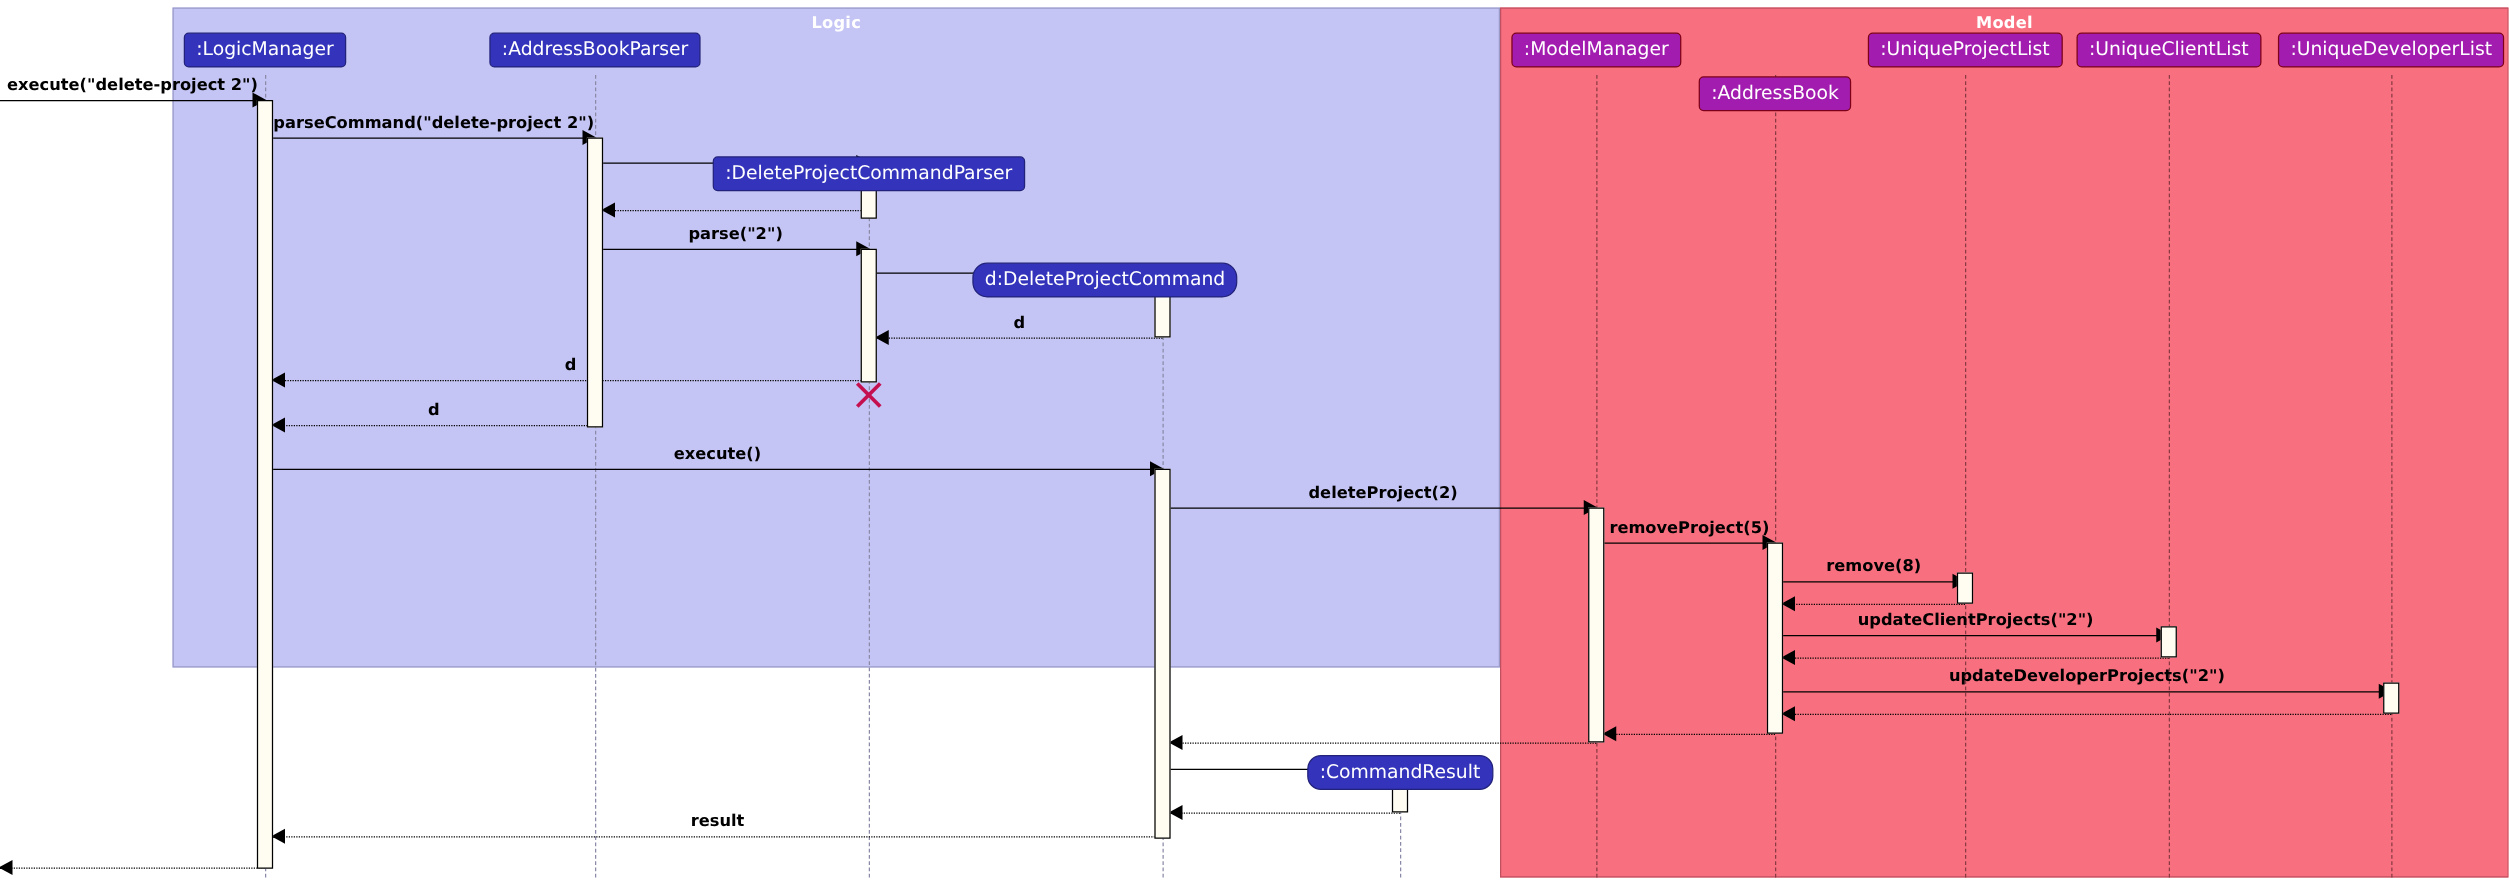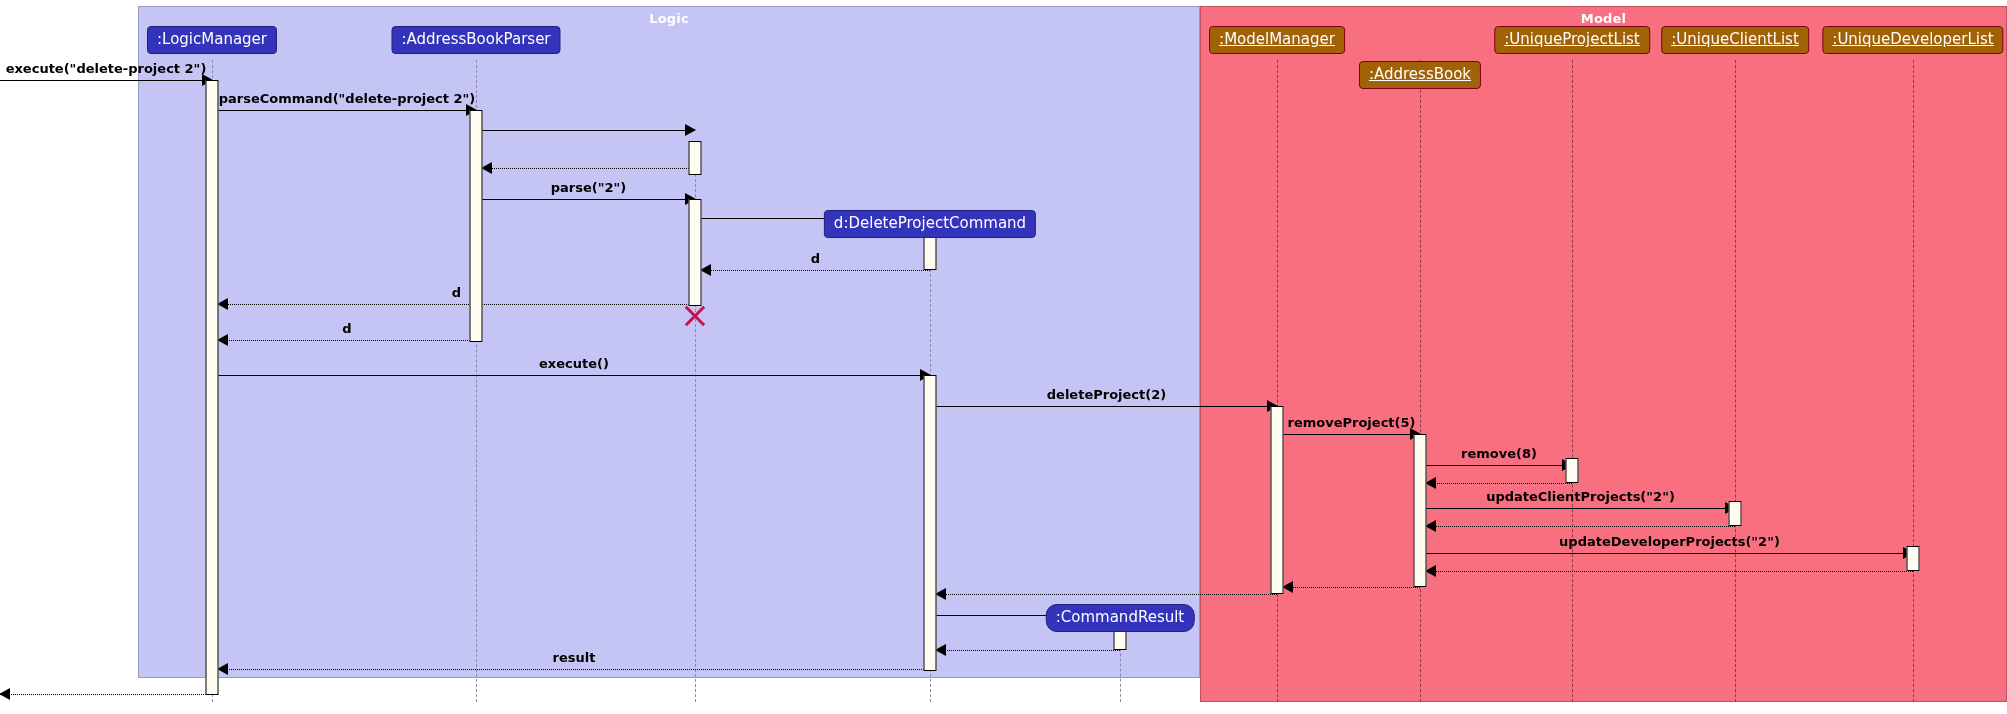--- a/index.html
+++ b/index.html
@@ -8,21 +8,21 @@
   .group{position:absolute;box-sizing:border-box;}
   .group-logic{background:#c5c5f5;border:1px solid #9a9ac8;}
   .group-model{background:#f8707f;border:1px solid #c05060;}
   .group-title{position:absolute;top:4px;left:0;right:0;text-align:center;
     color:#ffffff;font-weight:bold;font-size:13px;letter-spacing:0.2px;}
   .lifeline{position:absolute;width:0;border-left:1px dashed #8a8aa8;}
   .lifeline.model{border-left-color:#8a3a44;}
   .actorbox{position:absolute;background:#3333bb;color:#fff;border:1px solid #22227a;
     border-radius:4px;font-size:15px;font-weight:400;padding:4px 9px 5px 9px;
     white-space:nowrap;transform:translateX(-50%);box-sizing:border-box;line-height:1.15;}
-  .actorbox.model{background:#a16207;border-color:#7d0018;text-decoration:underline;}
+  .actorbox.model{background:#a21caf;border-color:#7d0018;}
   .activation{position:absolute;background:#fffdf2;border:1.5px solid #000;
     width:13px;transform:translateX(-50%);box-sizing:border-box;}
   .msg{position:absolute;height:0;}
   .msg .line{position:absolute;left:0;top:0;width:100%;height:0;border-top:1.6px solid #000;}
   .msg.ret .line{border-top:1.6px dotted #000;}
   .msg .head{position:absolute;top:-6px;width:0;height:0;}
   .msg.right .head{right:-1px;border-top:6px solid transparent;border-bottom:6px solid transparent;border-left:11px solid #000;}
   .msg.left .head{left:-1px;border-top:6px solid transparent;border-bottom:6px solid transparent;border-right:11px solid #000;}
   .msg.right.ret .head,.msg.left.ret .head{filter:none;}
   .msg .label{position:absolute;bottom:4px;left:0;width:100%;text-align:center;
@@ -30,21 +30,21 @@
   .destroy{position:absolute;width:26px;height:26px;transform:translate(-50%,-50%);}
   .destroy::before,.destroy::after{content:"";position:absolute;left:50%;top:0;
     width:3px;height:100%;background:#c51050;}
   .destroy::before{transform:translateX(-50%) rotate(45deg);}
   .destroy::after{transform:translateX(-50%) rotate(-45deg);}
 </style>
 </head>
 <body>
 
 <div id="stage" style="width: 2007px; height: 714px;">
-    <div class="group group-logic" style="left: 138px; top: 6px; width: 1062px; height: 672px;">
+    <div class="group group-logic" style="left: 138px; top: 6px; width: 1062px; height: 528px;">
       <div class="group-title">Logic</div>
     </div>
     <div class="group group-model" style="left: 1200px; top: 6px; width: 807px; height: 696px;">
       <div class="group-title">Model</div>
     </div>
     <div class="lifeline" style="left: 212px; top: 60px; height: 642px;"></div>
     <div class="lifeline" style="left: 476px; top: 60px; height: 642px;"></div>
     <div class="lifeline" style="left: 695px; top: 159px; height: 543px;"></div>
     <div class="lifeline" style="left: 930px; top: 244px; height: 458px;"></div>
     <div class="lifeline" style="left: 1120px; top: 638px; height: 64px;"></div>
@@ -170,20 +170,21 @@
     <div class="activation" style="left: 930px; top: 375px; height: 296px;"></div>
     <div class="activation" style="left: 1277px; top: 406px; height: 188px;"></div>
     <div class="activation" style="left: 1420px; top: 434px; height: 153px;"></div>
     <div class="activation" style="left: 1572px; top: 458px; height: 25px;"></div>
     <div class="activation" style="left: 1735px; top: 501px; height: 25px;"></div>
     <div class="activation" style="left: 1913px; top: 546px; height: 25px;"></div>
     <div class="activation" style="left: 1120px; top: 621px; height: 29px;"></div>
     <div class="destroy" style="left: 695px; top: 316px;"></div>
     <div class="actorbox" style="left: 212px; top: 26px; text-align: right;">:LogicManager</div>
     <div class="actorbox" style="left: 476px; top: 26px;">:AddressBookParser</div>
-    <div class="actorbox" style="left: 930px; top: 210px;">d:DeleteProjectCommand</div>
+    <div class="actorbox" style="left: 695px; top: 125px;">:DeleteProjectCommandParser</div>
+    <div class="actorbox" style="left: 884px; top: 210px; border-radius: 12px;">d:DeleteProjectCommand</div>
     <div class="actorbox" style="left: 1120px; top: 604px; border-radius: 11px;">:CommandResult</div>
     <div class="actorbox model" style="left: 1277px; top: 26px;">:ModelManager</div>
     <div class="actorbox model" style="left: 1420px; top: 26px; margin-top: 35px;">:AddressBook</div>
     <div class="actorbox model" style="left: 1572px; top: 26px;">:UniqueProjectList</div>
     <div class="actorbox model" style="left: 1735px; top: 26px;">:UniqueClientList</div>
     <div class="actorbox model" style="left: 1913px; top: 26px;">:UniqueDeveloperList</div>
   </div>
 
 </body></html>

